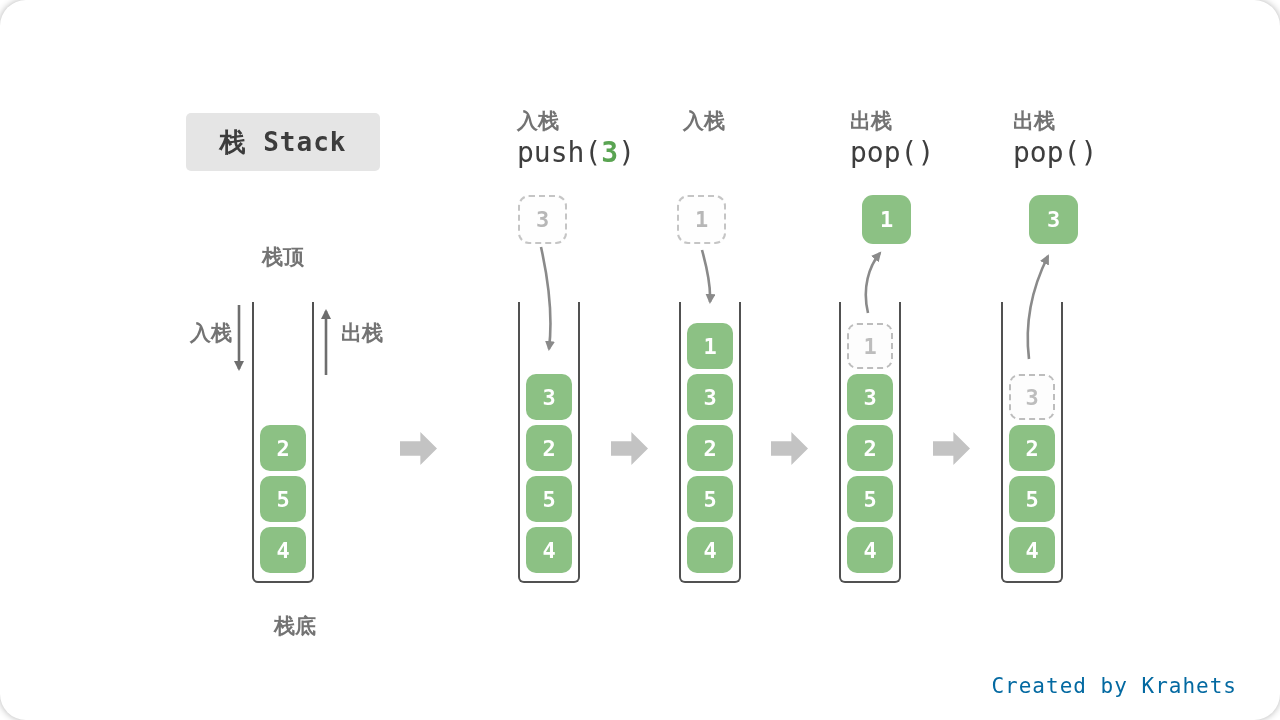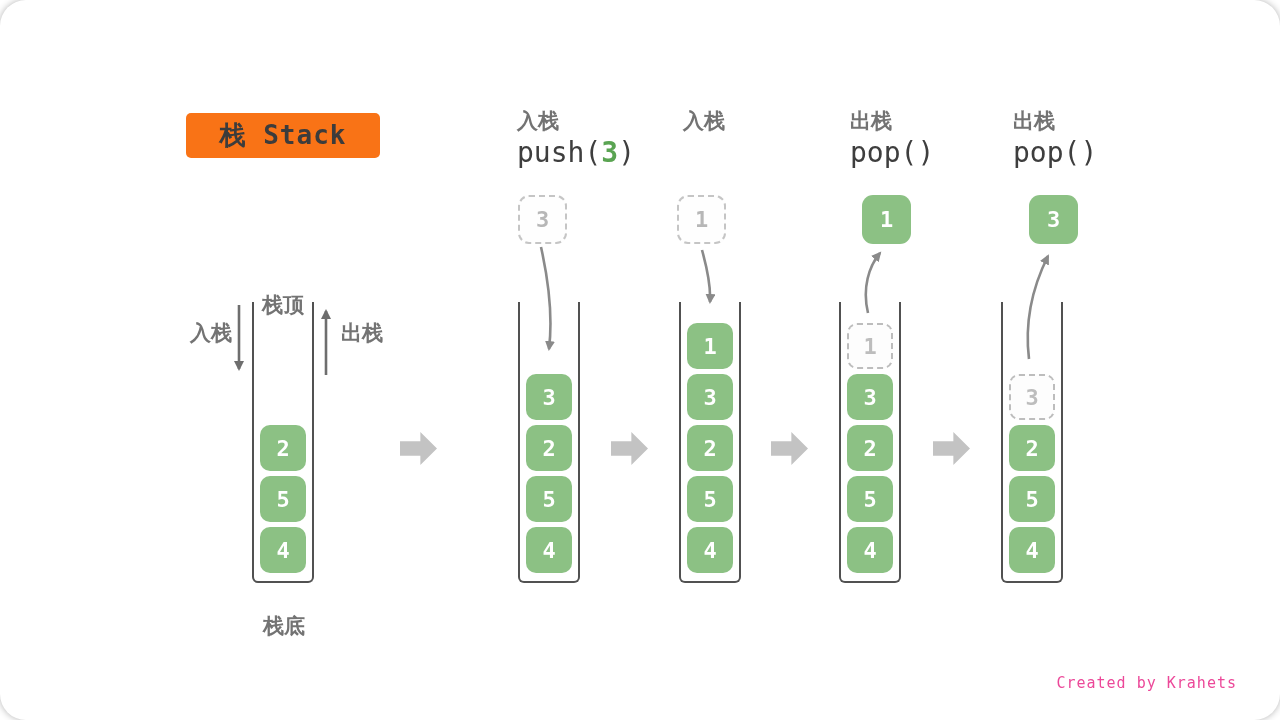--- a/index.html
+++ b/index.html
@@ -6,22 +6,22 @@
   .canvas{
     position:relative;width:1280px;height:720px;background:#ffffff;
     border-radius:26px;box-shadow:0 0 7px rgba(0,0,0,0.30);
     overflow:hidden;box-sizing:border-box;
     font-family:"Liberation Sans",sans-serif;
   }
   .cn{font-weight:700;color:#737373;}
 
   
   .title-box{
-    position:absolute;left:186px;top:113px;width:194px;height:45px;
-    background:#f97316;border-radius:5px;display:flex;align-items:center;justify-content:center;
+    position:absolute;left:186px;top:113px;width:194px;height:58px;
+    background:#e5e5e5;border-radius:5px;display:flex;align-items:center;justify-content:center;
     font-family:"DejaVu Sans Mono",monospace;font-size:26px;font-weight:600;color:#3c3c3c;
     letter-spacing:1px;
   }
 
   
   .op-label{position:absolute;top:106px;width:160px;color:#3d3d3d;}
   .op-label .line1{font-size:21px;font-weight:700;line-height:30px;}
   .op-label .line2{font-family:"DejaVu Sans Mono",monospace;font-size:28px;font-weight:500;line-height:34px;color:#3e3e3e;}
   .op-label .arg{color:var(--accent-green,#5aa452);font-weight:700;}
 
@@ -45,37 +45,37 @@
   .cell{
     width:46px;height:46px;border-radius:10px;flex:0 0 auto;box-sizing:border-box;
     display:flex;align-items:center;justify-content:center;
     font-family:"DejaVu Sans Mono",monospace;font-size:22px;font-weight:700;
     background:var(--green,#8cc184);color:#ffffff;
   }
   .cell.ghost{background:#fdfdfd;border:2px dashed #bdbdbd;color:#bdbdbd;}
 
   
   .side-label{position:absolute;font-size:21px;}
-  .lbl-top{left:252px;top:243px;width:62px;text-align:center;margin-top:48px;}
-  .lbl-bottom{left:253px;top:612px;width:62px;text-align:center;}
+  .lbl-top{left:252px;top:243px;width:62px;text-align:center;}
+  .lbl-bottom{left:264px;top:612px;width:62px;text-align:center;}
   .lbl-push{left:176px;top:319px;width:56px;text-align:right;}
   .lbl-pop{left:341px;top:319px;width:56px;text-align:left;}
 
   
   .block-arrow{
     position:absolute;top:432px;width:37px;height:33px;background:var(--arrow-gray,#c3c3c3);
     clip-path:polygon(0% 28%,55% 28%,55% 0%,100% 50%,55% 100%,55% 72%,0% 72%);
   }
   .ba1{left:400px;} .ba2{left:611px;} .ba3{left:771px;} .ba4{left:933px;}
 
   .overlay{position:absolute;left:0;top:0;width:1280px;height:720px;pointer-events:none;}
 
   .watermark{
     position:absolute;right:43px;top:674px;
-    font-family:"DejaVu Sans Mono",monospace;font-size:15px;color:#ec4899;letter-spacing:1px;
+    font-family:"DejaVu Sans Mono",monospace;font-size:21px;color:#0369a1;letter-spacing:1px;
   }
 </style>
 </head>
 <body>
 
 <div class="canvas">
 
   <div class="title-box">栈 Stack</div>
 
   <div class="op-label" style="left:517px;">

